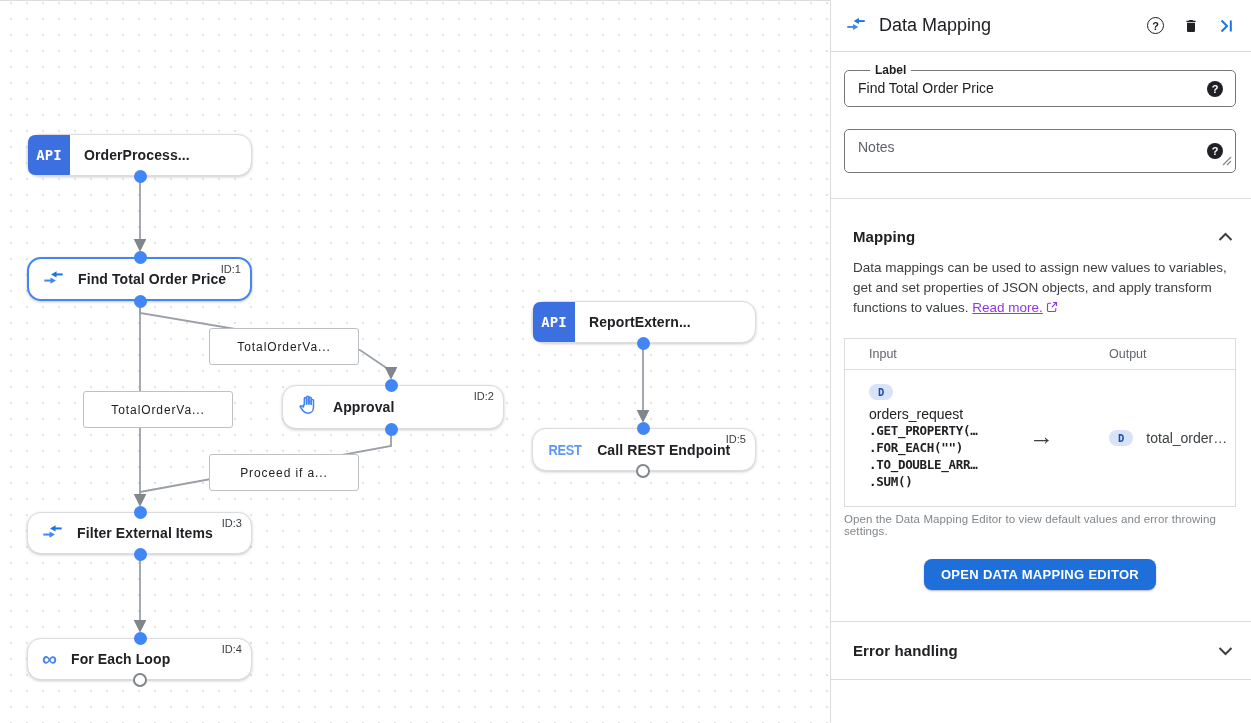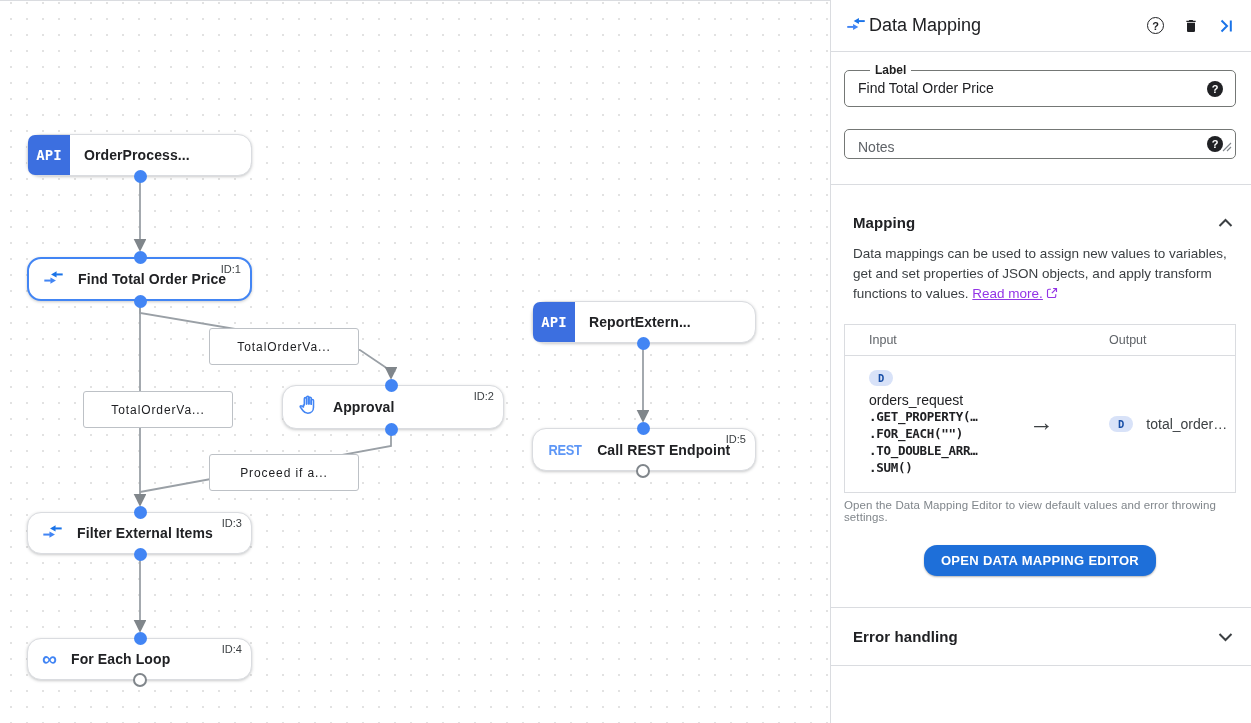--- a/index.html
+++ b/index.html
@@ -33,32 +33,32 @@
   .dot.open { background:#fff; border:2px solid #80868B; width:14px; height:14px; }
   .edge-label {
     position:absolute; width:150px; height:37px; background:#fff; border:1px solid #BDC1C6;
     border-radius:3px; display:flex; align-items:center; justify-content:center;
     font-size:12px; letter-spacing:.9px; color:#202124; z-index:4;
   }
 
   
   .panel { position:absolute; left:830px; top:0; width:421px; height:723px; background:#fff; border-left:1px solid #DADCE0; }
   .panel-header { height:52px; display:flex; align-items:center; padding:0 17px 0 15px; border-bottom:1px solid #DADCE0; }
-  .panel-title { font-size:18px; color:#202124; margin-left:3px; flex:1; }
+  .panel-title { font-size:18px; color:#202124; margin-left:13px; flex:1; }
   .icon-btn { margin-left:19px; display:flex; align-items:center; cursor:pointer; }
   .help-circle { width:17px; height:17px; border:1.6px solid #202124; border-radius:50%; display:flex; align-items:center; justify-content:center; font-size:11px; font-weight:700; color:#202124; }
 
   .section-head { display:flex; align-items:center; justify-content:space-between; padding:0 18px 0 22px; }
   .section-head h2 { font-size:15px; font-weight:700; color:#202124; letter-spacing:.1px; }
 
   .field { position:relative; margin:18px 15px 0 13px; border:1px solid #747775; border-radius:5px; height:37px; }
   .field-label { position:absolute; top:-8px; left:25px; background:#fff; padding:0 5px; font-size:12px; font-weight:600; color:#1F1F1F; }
   .field-value { line-height:34px; padding-left:13px; font-size:14px; color:#202124; }
   .help-dot { position:absolute; right:12px; top:50%; transform:translateY(-50%); width:16px; height:16px; border-radius:50%; background:#202124; color:#fff; font-size:11px; font-weight:700; display:flex; align-items:center; justify-content:center; cursor:pointer; }
-  .notes { height:30px; margin-top:22px; }
+  .notes { height:44px; margin-top:22px; }
   .notes .placeholder { padding:9px 0 0 13px; font-size:14px; color:#5F6368; }
   .resize-grip { position:absolute; right:3px; bottom:2px; }
 
   .divider { height:1px; background:#DADCE0; }
 
   .desc { margin:13px 16px 0 22px; font-size:13.5px; line-height:20px; color:#3C4043; }
   .read-more { color:#9334E6; text-decoration:underline; cursor:pointer; }
   .ext-icon { display:inline-block; vertical-align:-1px; margin-left:3px; }
 
   .map-table { margin:19px 15px 0 13px; border:1px solid #DADCE0; }
@@ -67,21 +67,21 @@
   .map-body { position:relative; padding:12px 0 16px 24px; min-height:133px; }
   .d-badge { display:inline-block; background:#D8E2F8; color:#174EA6; font-family:"DejaVu Sans Mono", monospace; font-weight:700; font-size:10.5px; line-height:16px; padding:0 9px; border-radius:8px; }
   .var-name { font-size:14px; color:#202124; margin-top:6px; }
   .mono-line { font-family:"DejaVu Sans Mono", monospace; font-weight:700; font-size:12.5px; color:#202124; line-height:17px; letter-spacing:-.3px; }
   .map-arrow { position:absolute; left:184px; top:52px; font-size:25px; color:#3C4043; }
   .out-block { position:absolute; left:264px; top:60px; display:flex; align-items:center; gap:13px; }
   .out-text { font-size:14px; color:#3C4043; }
 
   .footnote { margin:6px 15px 0 13px; font-size:11.5px; color:#80868B; letter-spacing:.1px; }
   .btn-row { margin:22px 15px 0 13px; text-align:center; }
-  .editor-btn { display:inline-block; background:#1E6FD9; color:#fff; font-size:13px; font-weight:700; letter-spacing:.3px; padding:8px 17px; border-radius:13px; border:none; box-shadow:0 1px 2px rgba(0,0,0,.3); cursor:pointer; font-family:"Liberation Sans", sans-serif;text-align:center; }
+  .editor-btn { display:inline-block; background:#1E6FD9; color:#fff; font-size:13px; font-weight:700; letter-spacing:.3px; padding:8px 17px; border-radius:8px; border:none; box-shadow:0 1px 2px rgba(0,0,0,.3); cursor:pointer; font-family:"Liberation Sans", sans-serif;text-align:center; }
 
   .err-head { padding:20px 18px 20px 22px; }
 </style>
 </head>
 <body>
 
 <div class="app">
 
   <div class="canvas">
 

